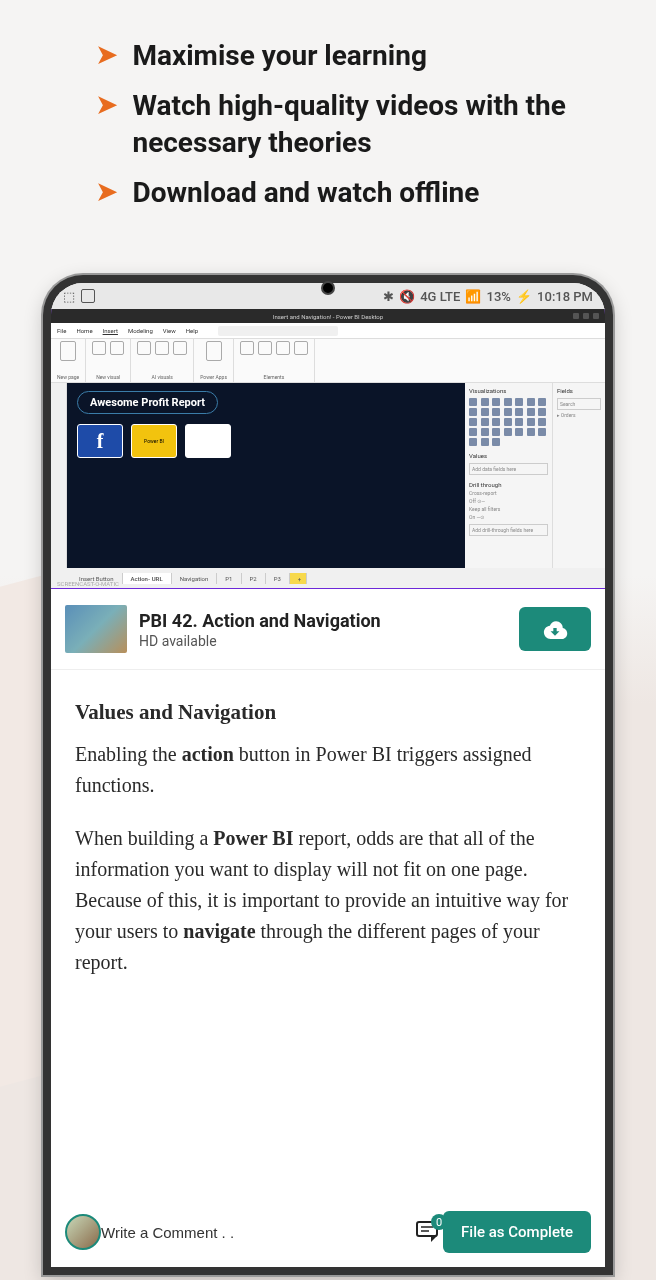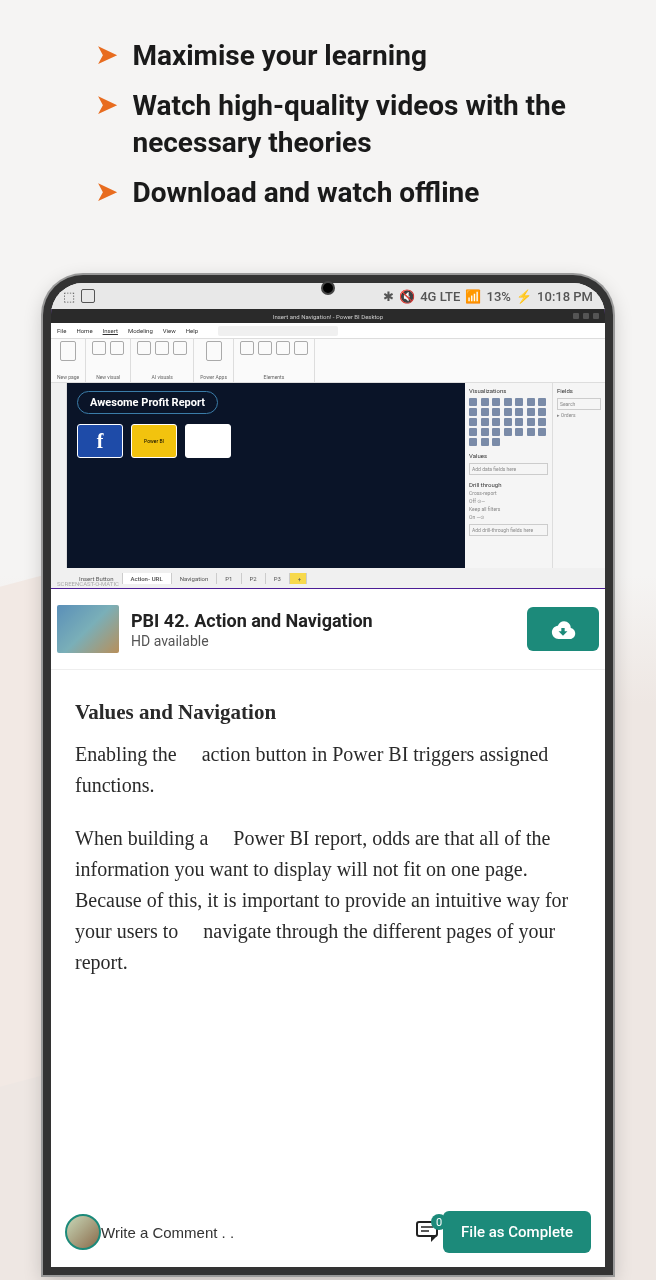--- a/index.html
+++ b/index.html
@@ -94,21 +94,21 @@
   width: 14px;
   height: 14px;
   background: #000;
   border-radius: 50%;
   z-index: 10;
   border: 2px solid #444;
 }
 
 
 .video-area {
-  background: #4c1d95;
+  background: #6d28d9;
   height: 280px;
   position: relative;
 }
 .pbi-titlebar {
   height: 14px;
   background: #2a2a2a;
   display: flex;
   align-items: center;
   justify-content: center;
   font-size: 6px;
@@ -242,21 +242,21 @@
   position: absolute;
   bottom: 2px;
   left: 6px;
   font-size: 6px;
   color: #aaa;
 }
 
 
 .lesson-header {
   background: #fff;
-  padding: 16px 6px;
+  padding: 16px 14px;
   display: flex;
   align-items: center;
   gap: 12px;
   border-bottom: 1px solid #eee;
 }
 .lesson-thumb {
   width: 62px;
   height: 48px;
   background: linear-gradient(135deg, #5a8fb8 0%, #7aafb8 50%, #b88f5a 100%);
   border-radius: 2px;
@@ -288,21 +288,21 @@
 .section-title {
   font-size: 21px;
   font-weight: 700;
   margin-bottom: 14px;
 }
 .section-text {
   font-size: 20px;
   line-height: 1.55;
   margin-bottom: 22px;
 }
-.section-text strong { font-weight: 400; margin-left: 20px; }
+.section-text strong { font-weight: 700; }
 
 
 .bottom-bar {
   position: absolute;
   bottom: 0;
   left: 0;
   right: 0;
   background: #fff;
   padding: 10px 14px 14px;
   display: flex;

